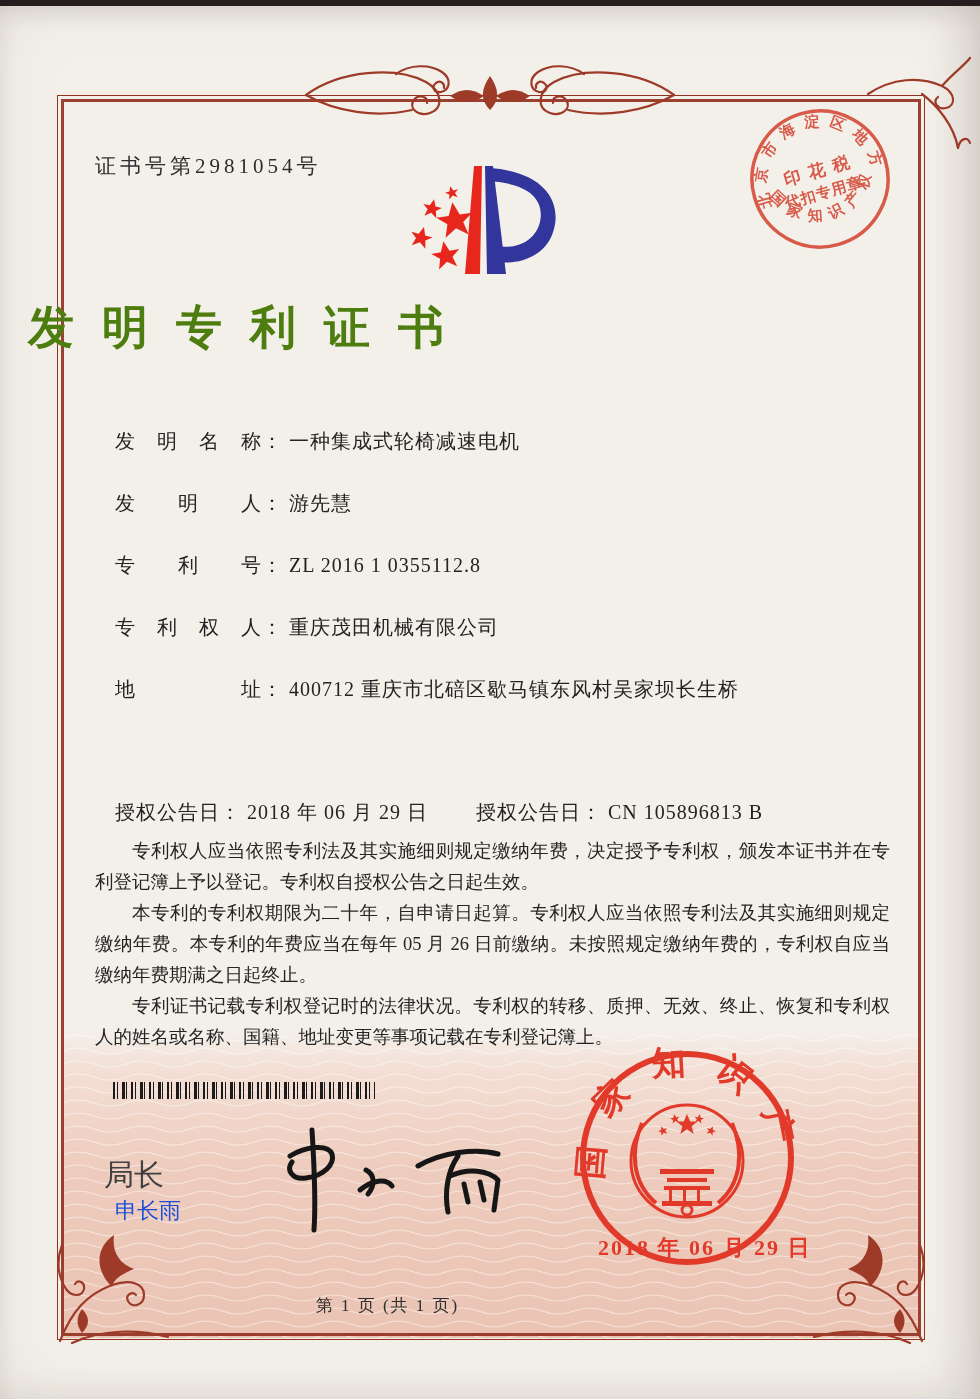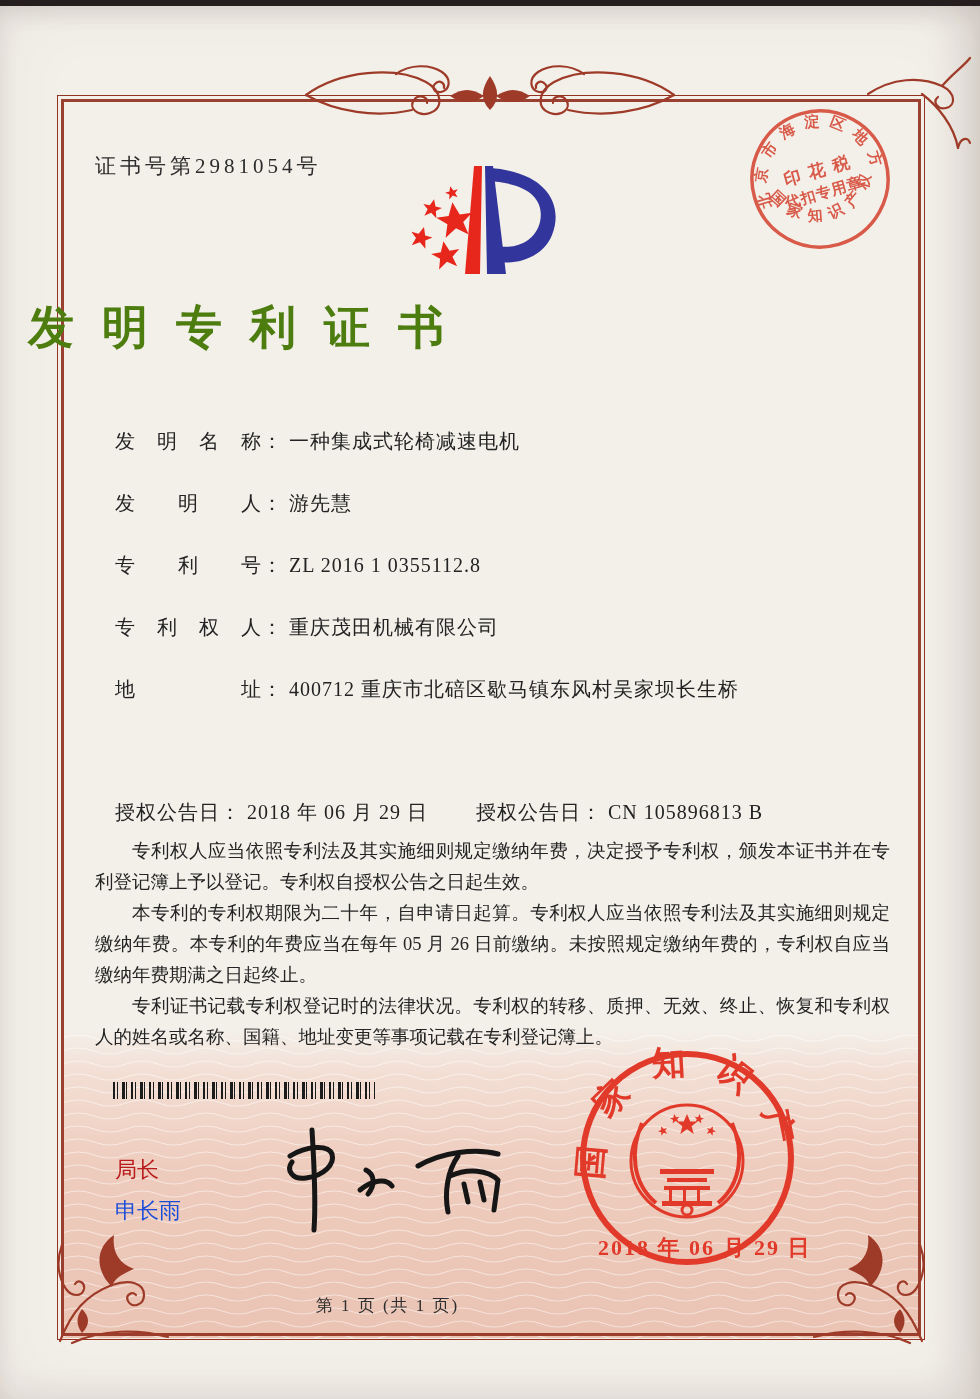--- a/index.html
+++ b/index.html
@@ -34,21 +34,21 @@
   .field-row .lab{display:inline-block;min-width:148px}
   .grant-row{left:115px;top:799px;width:800px;font-size:20px;letter-spacing:1px;white-space:nowrap}
   .grant-row .pair2{margin-left:42px}
   
   .paras{left:95px;top:836px;width:795px;font-size:18.5px;line-height:31px;text-align:justify;color:#242424}
   .paras p{text-indent:2em}
   
   .barcode{left:113px;top:1082px;width:262px;height:17px;background:
     repeating-linear-gradient(90deg,#1b1b1b 0 2px,transparent 2px 4px,#1b1b1b 4px 5px,
     transparent 5px 9px,#1b1b1b 9px 12px,transparent 12px 13px,#1b1b1b 13px 14px,transparent 14px 18px)}
-  .signer-title{left:115px;top:1155px;font-size:22px;font-family:"Liberation Sans","DejaVu Sans",sans-serif;color:#b91c1c}
+  .signer-title{left:104px;top:1155px;font-size:30px;font-family:"Liberation Sans","DejaVu Sans",sans-serif;color:#404040}
   .signer-name{left:115px;top:1196px;font-size:22px;font-family:"Liberation Sans","DejaVu Sans",sans-serif;color:#1d4ed8}
   .signature{left:262px;top:1118px}
   .seal{left:572px;top:1043px}
   .seal-date{left:598px;top:1233px;font-size:22px;font-weight:600;letter-spacing:2px;color:var(--sealRed)}
   .footer{left:0;top:1294px;width:775px;text-align:center;font-size:17px;letter-spacing:2px;color:#2e2e2e}
   
   .stroke-orn{stroke:var(--ornamentRed);fill:none;stroke-width:2.2;stroke-linecap:round}
   .fill-orn{fill:var(--ornamentRed)}
   .fill-red{fill:var(--logoRed)}
   .fill-blue{fill:var(--logoBlue)}

